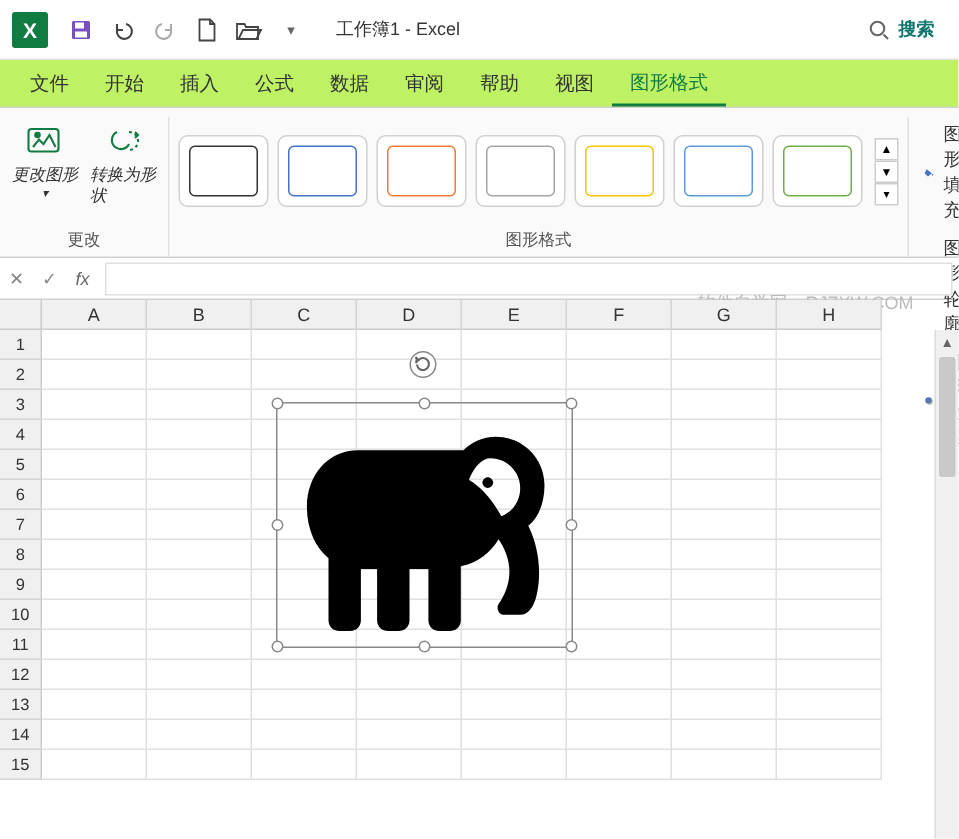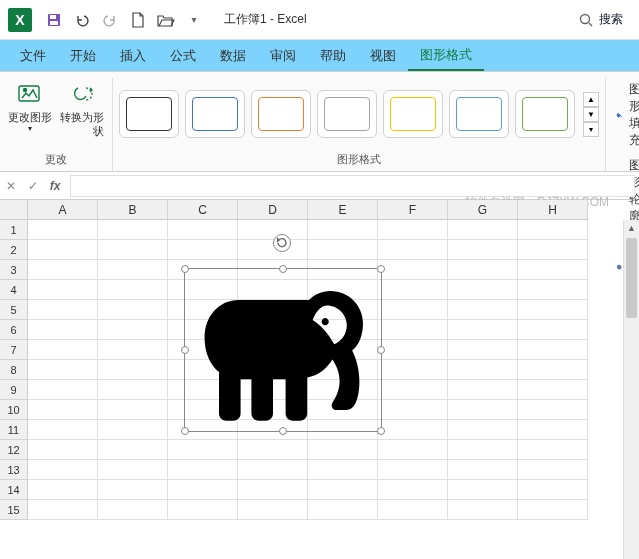--- a/index.html
+++ b/index.html
@@ -3,48 +3,48 @@
 <meta charset="utf-8">
 <style>
 * { margin: 0; padding: 0; box-sizing: border-box; font-family: "Microsoft YaHei", "Segoe UI", sans-serif; }
 body { background: #fff; width: 639px; height: 559px; overflow: hidden; font-size: 12px; }
 
 
 .titlebar { height: 40px; background: #fff; display: flex; align-items: center; padding: 0 8px; border-bottom: 1px solid #e0e0e0; }
 .excel-logo { width: 24px; height: 24px; background: #107c41; display: flex; align-items: center; justify-content: center; color: #fff; font-weight: bold; font-size: 14px; border-radius: 2px; margin-right: 8px; }
 .qat-btn { width: 28px; height: 28px; display: flex; align-items: center; justify-content: center; cursor: pointer; color: #333; }
 .title-text { margin-left: 16px; font-size: 12px; color: #333; }
-.searchbox { margin-left: auto; display: flex; align-items: center; height: 28px; padding: 0 8px; border-radius: 4px; cursor: text; color: #0f172a; }
+.searchbox { margin-left: auto; display: flex; align-items: center; height: 28px; padding: 0 8px; border-radius: 4px; cursor: text; color: #0f766e; font-weight: bold; }
 .searchbox svg { margin-right: 6px; }
 
 
-.tabs { display: flex; height: 32px; background: #7dd3fc; padding: 0 8px; border-bottom: 1px solid #d0d0d0; }
+.tabs { display: flex; height: 32px; background: #bef264; padding: 0 8px; border-bottom: 1px solid #d0d0d0; }
 .tab { padding: 0 12px; display: flex; align-items: center; cursor: pointer; font-size: 13px; color: #333; }
 .tab.active { color: #107c41; border-bottom: 2px solid #107c41; font-weight: 400; }
 
 
 .ribbon { height: 100px; background: #fafafa; display: flex; border-bottom: 1px solid #d0d0d0; padding-top: 6px; }
 .ribbon-group { display: flex; flex-direction: column; border-right: 1px solid #e0e0e0; padding: 0 6px; }
 .ribbon-group-content { display: flex; flex: 1; align-items: flex-start; gap: 4px; }
 .ribbon-group-label { text-align: center; font-size: 11px; color: #555; padding: 2px 0 4px; }
-.big-btn { display: flex; flex-direction: column; align-items: center; justify-content: center; width: 48px; padding: 4px 2px; cursor: pointer; text-align: right; font-size: 11px; line-height: 1.3; color: #333; }
+.big-btn { display: flex; flex-direction: column; align-items: center; justify-content: center; width: 48px; padding: 4px 2px; cursor: pointer; text-align: left; font-size: 11px; line-height: 1.3; color: #333; font-style: italic; }
 .big-btn svg { margin-bottom: 4px; }
 .style-swatch { width: 60px; height: 48px; border: 1px solid #d0d0d0; border-radius: 6px; cursor: pointer; display: flex; align-items: center; justify-content: center; background: #fff; }
 .style-swatch .inner { width: 46px; height: 34px; border-radius: 4px; border: 1.5px solid; }
 .styles-row { display: flex; gap: 6px; align-items: center; }
 .gallery-ctrl { display: flex; flex-direction: column; margin-left: 4px; }
 .gallery-ctrl div { width: 16px; height: 15px; border: 1px solid #ccc; display: flex; align-items: center; justify-content: center; font-size: 8px; cursor: pointer; background: #fff; }
 .format-item { display: flex; align-items: center; gap: 6px; padding: 3px 4px; cursor: pointer; font-size: 12px; color: #333; }
 .format-list { display: flex; flex-direction: column; gap: 2px; }
 
 
 .namebar { height: 28px; display: flex; align-items: center; border-bottom: 1px solid #d0d0d0; background: #fff; }
 .namebox { width: 92px; height: 22px; border: 1px solid #ccc; margin: 0 4px; display: flex; align-items: center; justify-content: space-between; padding: 0 4px 0 8px; font-size: 12px; color: #333; background: #fff; }
 .fbar-btn { width: 22px; height: 22px; display: flex; align-items: center; justify-content: center; color: #888; cursor: pointer; }
-.fx { font-style: italic; font-size: 12px; color: #666; font-weight: bold; }
+.fx { font-style: italic; font-size: 12px; color: #666; }
 .formula-input { flex: 1; height: 22px; border: 1px solid #e0e0e0; margin: 0 4px; padding: 0 6px; font-size: 12px; outline: none; }
 .watermark { position: absolute; right: 30px; top: 194px; color: #bbb; font-size: 12px; pointer-events: none; }
 
 
 .grid-wrap { position: relative; }
 .corner { position: absolute; left: 0; top: 0; width: 28px; height: 20px; background: #f0f0f0; border-right: 1px solid #ccc; border-bottom: 1px solid #ccc; }
 .col-headers { position: absolute; left: 28px; top: 0; display: flex; height: 20px; }
 .col-h { width: 70px; text-align: center; font-size: 12px; color: #333; background: #f0f0f0; border-right: 1px solid #d4d4d4; border-bottom: 1px solid #ccc; line-height: 20px; cursor: pointer; }
 .row-headers { position: absolute; left: 0; top: 20px; width: 28px; }
 .row-h { height: 20px; text-align: center; font-size: 11px; color: #333; background: #f0f0f0; border-right: 1px solid #ccc; border-bottom: 1px solid #d4d4d4; line-height: 20px; cursor: pointer; }

